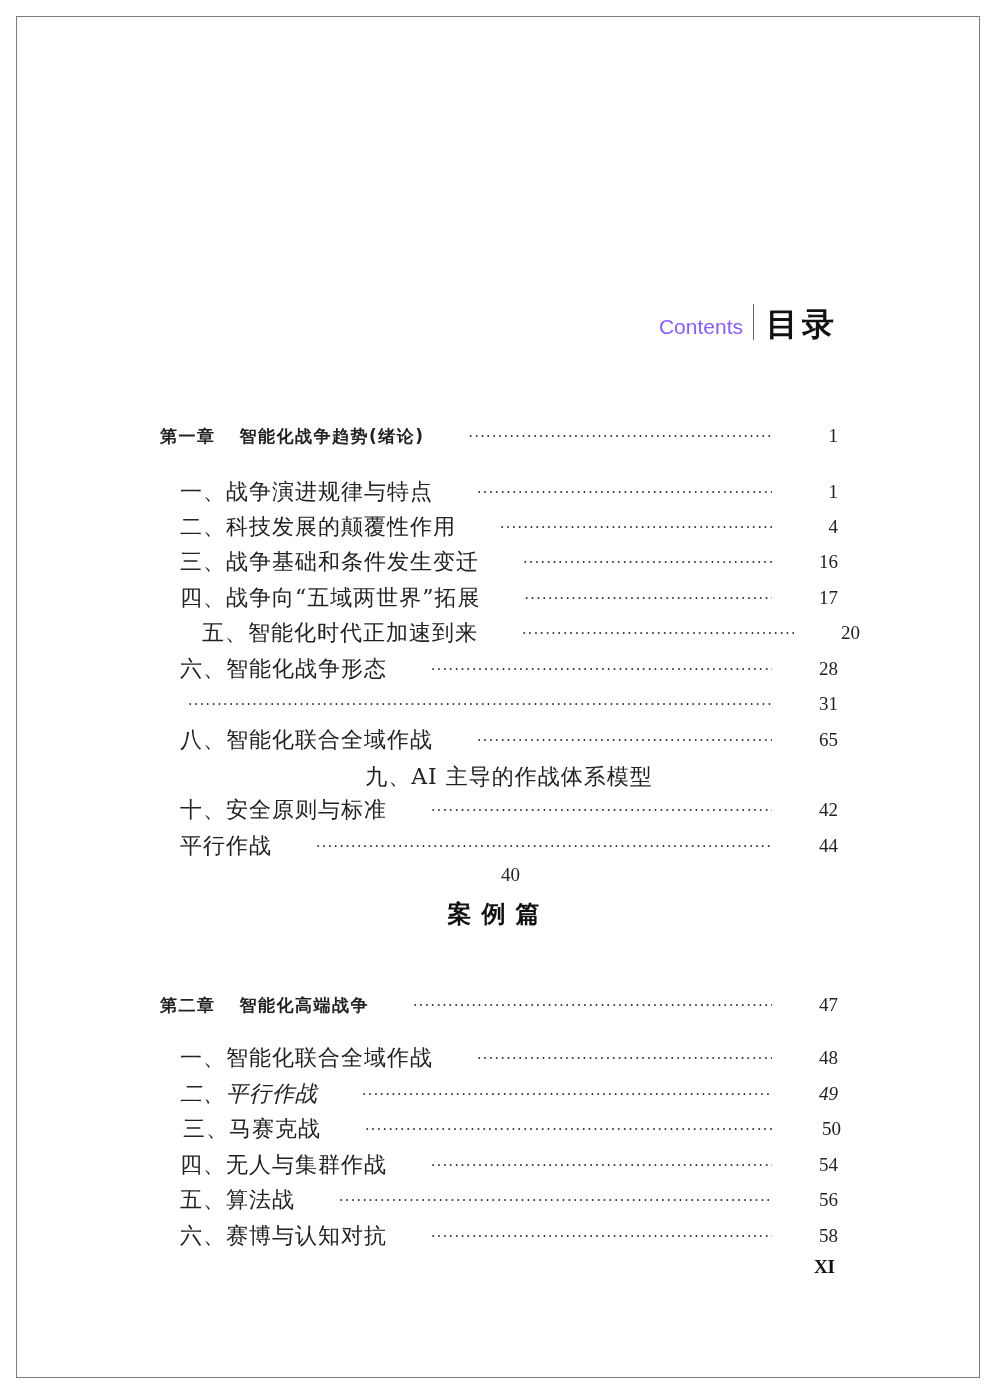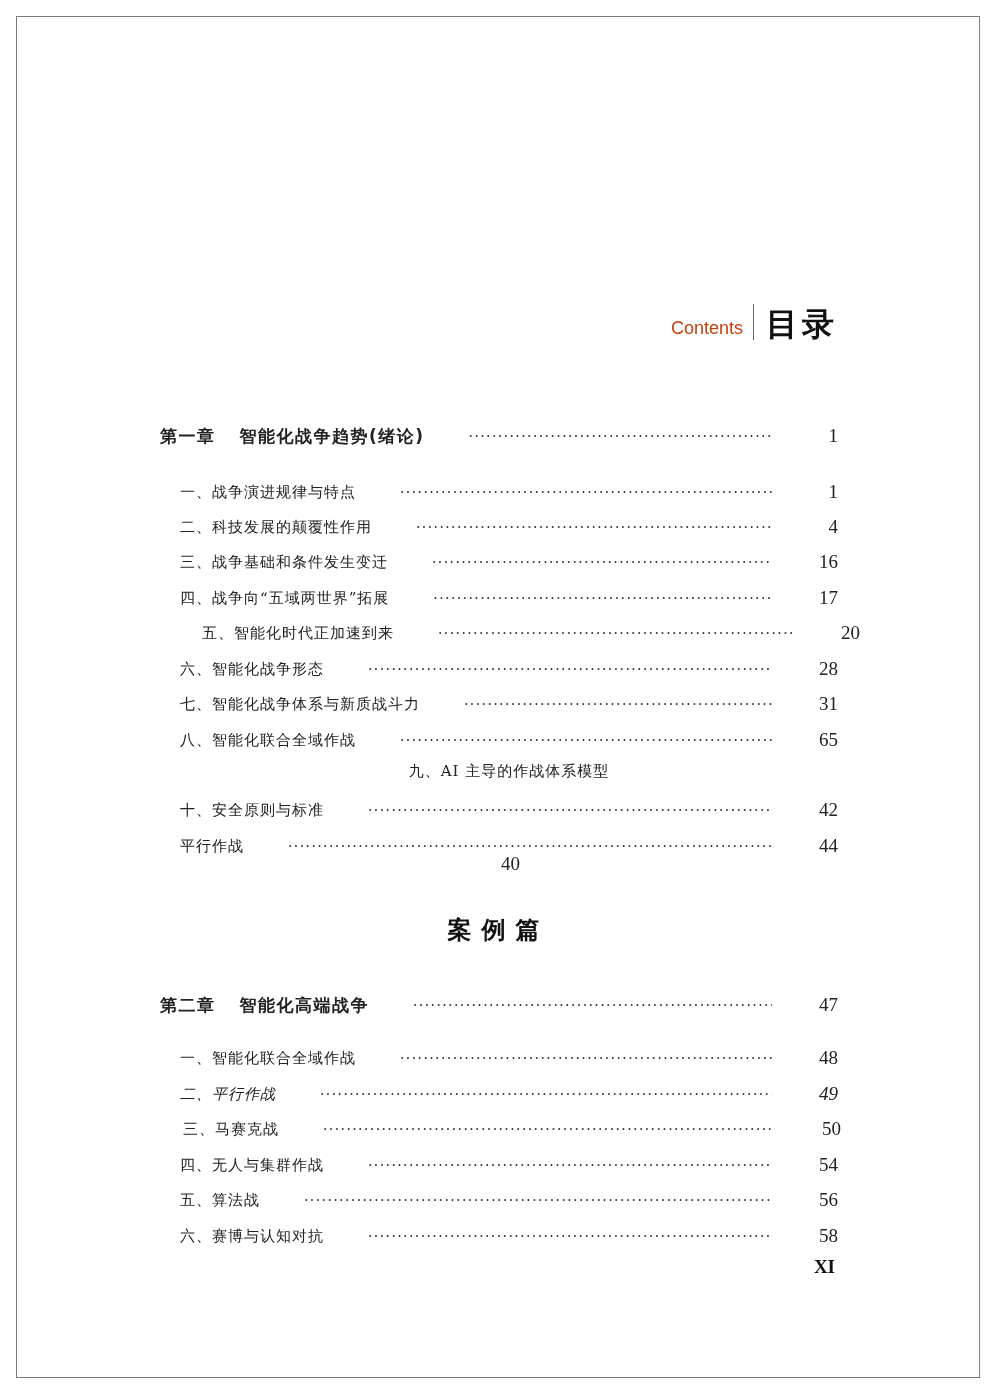--- a/index.html
+++ b/index.html
@@ -11,39 +11,39 @@
       box-sizing: border-box;
       background: #ffffff;
     }
     .header {
       position: absolute; left: 600px; top: 298px;
       width: 238px; height: 42px;
       display: flex; align-items: flex-end; justify-content: flex-end;
     }
     .header-en {
       font-family: "Liberation Sans", sans-serif;
-      font-size: 18px; color: #c2410c; line-height: 1;
+      font-size: 21px; color: #8b5cf6; line-height: 1;
       margin-right: 10px; padding-bottom: 3px;
     }
     .header-sep {
       width: 1px; height: 36px; background: #666;
       margin-right: 12px;
     }
     .header-zh {
       font-family: "DejaVu Sans", sans-serif;
       font-size: 32px; font-weight: bold; color: #111; line-height: 1;
       letter-spacing: 4px;
     }
     .row {
       position: absolute; height: 26px;
       display: flex; align-items: center;
       font-family: "DejaVu Serif", serif;
       color: #222; white-space: nowrap; gap: 36px;
     }
-    .row .title { font-size: 15px; letter-spacing: 1px; }
+    .row .title { font-size: 22px; letter-spacing: 1px; }
     .row .leader {
       flex: 1; overflow: hidden; margin: 0 8px;
       font-size: 14px; letter-spacing: 1.4px; color: #333;
       height: 20px; line-height: 20px;
     }
     .row .leader::before {
       content: "··························································································································";
     }
     .row .page {
       font-family: "Liberation Serif", serif;
@@ -51,21 +51,21 @@
     }
     .chapter .title {
       font-family: "DejaVu Sans", sans-serif;
       font-weight: bold; font-size: 17px; letter-spacing: 1.5px;
     }
     .chapter .ch-num { margin-right: 24px; }
     .section-title {
       position: absolute; left: 0; width: 997px; top: 898px;
       text-align: center;
       font-family: "DejaVu Sans", sans-serif;
-      font-weight: bold; font-size: 24px; letter-spacing: 10px; color: #111; margin-top: 16px;
+      font-weight: bold; font-size: 24px; letter-spacing: 10px; color: #111;
     }
     .folio {
       position: absolute; left: 805px; top: 1256px; width: 30px;
       text-align: right;
       font-family: "Liberation Serif", serif;
       font-size: 19px; font-weight: bold; color: #111;
     }
   </style>
 </head>
 <body>
@@ -108,21 +108,20 @@
   <span class="title">五、智能化时代正加速到来</span>
   <span class="leader"></span>
   <span class="page">20</span>
 </div>
 <div class="row" style="left:180px; width:658px; top:656px;">
   <span class="title">六、智能化战争形态</span>
   <span class="leader"></span>
   <span class="page">28</span>
 </div>
 <div class="row" style="left:180px; width:658px; top:691px;">
-  <span class="title">七、智能化战争体系与新质战斗力</span>
   <span class="leader"></span>
   <span class="page">31</span>
 </div>
 <div class="row" style="left:180px; width:658px; top:727px;">
   <span class="title">八、智能化联合全域作战</span>
   <span class="leader"></span>
   <span class="page">65</span>
 </div>
 <div class="row" style="left:180px; width:658px; top:762px;flex-direction:column;">
   <span class="title">九、AI 主导的作战体系模型</span>

